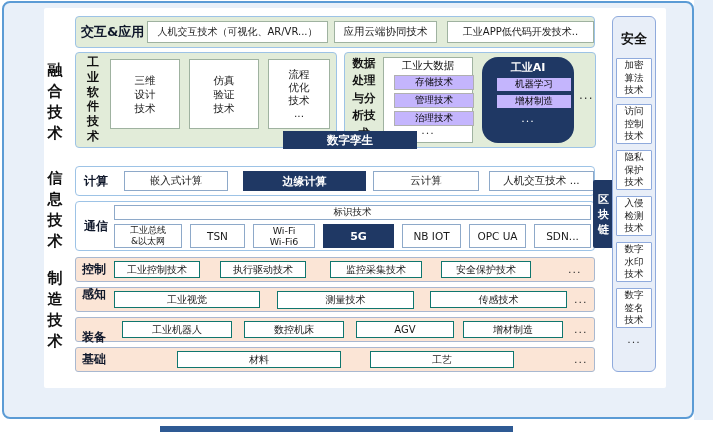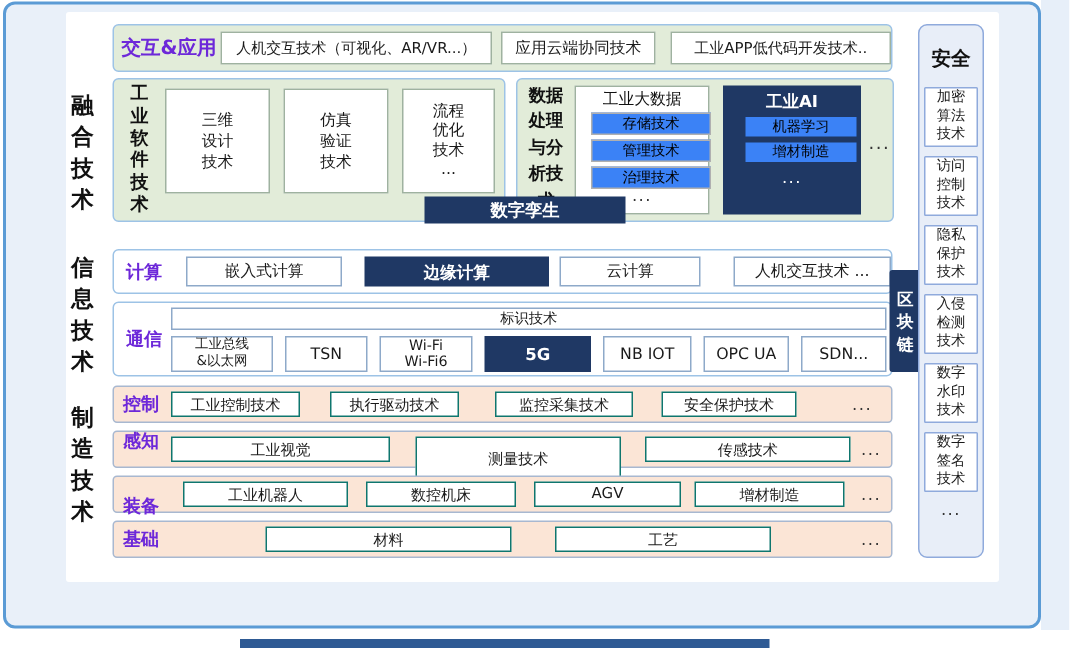--- a/index.html
+++ b/index.html
@@ -12,22 +12,22 @@
   .dark{background:#1f3864 !important;color:#fff !important;border:none !important;}
   .frame{left:2px;top:1px;width:692px;height:418px;border:2px solid #5b9bd5;border-radius:8px;background:#e9f0f9;}
   .right-strip{left:694px;top:0;width:19px;height:420px;background:#e7eff9;}
   .panel{left:44px;top:8px;width:622px;height:380px;background:#fff;border-radius:2px;}
   .green{background:#e2ecd9;border:1px solid #9dc3e6;border-radius:4px;}
   .gbox{border:1px solid #9fb2a0;font-size:10.5px;}
   .ibox{border:1px solid #8ea9c9;font-size:10.5px;}
   .mrow{background:#fbe5d6;border:1px solid #a8b8d0;border-radius:3px;}
   .mbox{border:1px solid #0f766e;font-size:10px;}
   .vlabel{font-weight:bold;font-size:15px;line-height:21px;text-align:center;color:#111;}
-  .rlabel{font-weight:bold;font-size:12px;color:#6d28d9;display:flex;align-items:center;}
-  .sub{border:1px solid #b0b0b0;background:#3b82f6;font-size:9.5px;display:flex;align-items:center;justify-content:center;margin-left:12px;}
+  .rlabel{font-weight:bold;font-size:12px;color:#0f172a;display:flex;align-items:center;}
+  .sub{border:1px solid #b0b0b0;background:#c4b5fd;font-size:9.5px;display:flex;align-items:center;justify-content:center;margin-left:12px;}
   .dots{font-size:11px;color:#333;letter-spacing:1px;}
   .seccol{background:#e8eef8;border:1px solid #8faadc;border-radius:6px;}
   .secbox{background:#fff;border:1px solid #8faadc;border-radius:1px;font-size:9.5px;line-height:12.5px;}
   .bottom-bar{left:160px;top:426px;width:353px;height:6px;background:#2e5a94;}
 </style>
 </head>
 <body>
 
 <div class="canvas">
   <div class="abs frame"></div>
@@ -71,40 +71,40 @@
 术</div>
 
   <div class="abs" style="left:383px;top:57px;width:90px;height:86px;background:#fff;border:1px solid #9fb2a0;display:flex;flex-direction:column;align-items:center;padding-top:1px;">
     <div style="font-size:10.5px;color:#111;">工业大数据</div>
     <div class="sub" style="width:78px;height:13px;margin-top:2px;">存储技术</div>
     <div class="sub" style="width:78px;height:13px;margin-top:3px;">管理技术</div>
     <div class="sub" style="width:78px;height:13px;margin-top:3px;">治理技术</div>
     <div class="dots" style="line-height:10px;">...</div>
   </div>
 
-  <div class="abs" style="left:482px;top:57px;width:92px;height:86px;background:#1f3864;border-radius:0;display:flex;flex-direction:column;align-items:center;padding-top:3px;">
+  <div class="abs" style="left:482px;top:57px;width:92px;height:86px;background:#1f3864;border-radius:16px;display:flex;flex-direction:column;align-items:center;padding-top:3px;">
     <div style="font-size:11px;font-weight:bold;color:#fff;">工业AI</div>
     <div class="sub" style="width:74px;height:13px;margin-top:3px;border:none;">机器学习</div>
     <div class="sub" style="width:74px;height:13px;margin-top:4px;border:none;">增材制造</div>
     <div class="dots" style="color:#fff;margin-top:6px;line-height:10px;">...</div>
   </div>
   <div class="abs dots" style="left:579px;top:88px;font-size:12px;">...</div>
 
   <div class="abs box dark bold" style="left:283px;top:131px;width:134px;height:18px;font-size:11.5px;">数字孪生</div>
 
   <div class="abs vlabel pre" style="left:44px;top:168px;width:22px;">信
 息
 技
 术</div>
 
   <div class="abs" style="left:75px;top:166px;width:520px;height:30px;background:#fff;border:1px solid #9dc3e6;border-radius:4px;"></div>
   <div class="abs rlabel" style="left:84px;top:166px;height:30px;">计算</div>
   <div class="abs box ibox" style="left:124px;top:171px;width:104px;height:20px;">嵌入式计算</div>
   <div class="abs box dark bold" style="left:243px;top:171px;width:123px;height:20px;font-size:11px;">边缘计算</div>
-  <div class="abs box ibox" style="left:373px;top:171px;width:94px;height:20px;text-align:right;">云计算</div>
+  <div class="abs box ibox" style="left:373px;top:171px;width:106px;height:20px;text-align:right;">云计算</div>
   <div class="abs box ibox" style="left:489px;top:171px;width:105px;height:20px;">人机交互技术 ...</div>
 
   <div class="abs" style="left:75px;top:201px;width:520px;height:50px;background:#fff;border:1px solid #9dc3e6;border-radius:4px;"></div>
   <div class="abs rlabel" style="left:84px;top:201px;height:50px;">通信</div>
   <div class="abs box ibox" style="left:114px;top:205px;width:477px;height:15px;font-size:9.5px;">标识技术</div>
   <div class="abs box ibox pre" style="left:114px;top:224px;width:68px;height:24px;font-size:9px;line-height:11px;">工业总线
 &amp;以太网</div>
   <div class="abs box ibox" style="left:190px;top:224px;width:55px;height:24px;">TSN</div>
   <div class="abs box ibox pre" style="left:253px;top:224px;width:62px;height:24px;font-size:9.5px;line-height:11px;">Wi-Fi
 Wi-Fi6</div>
@@ -126,21 +126,21 @@
   <div class="abs rlabel" style="left:82px;top:257px;height:25px;">控制</div>
   <div class="abs box mbox" style="left:114px;top:261px;width:86px;height:17px;">工业控制技术</div>
   <div class="abs box mbox" style="left:220px;top:261px;width:86px;height:17px;">执行驱动技术</div>
   <div class="abs box mbox" style="left:330px;top:261px;width:92px;height:17px;">监控采集技术</div>
   <div class="abs box mbox" style="left:441px;top:261px;width:90px;height:17px;">安全保护技术</div>
   <div class="abs dots" style="left:568px;top:263px;">...</div>
 
   <div class="abs mrow" style="left:75px;top:287px;width:520px;height:25px;"></div>
   <div class="abs rlabel" style="left:82px;top:287px;height:14px;">感知</div>
   <div class="abs box mbox" style="left:114px;top:291px;width:146px;height:17px;">工业视觉</div>
-  <div class="abs box mbox" style="left:277px;top:291px;width:137px;height:29px;">测量技术</div>
+  <div class="abs box mbox" style="left:277px;top:291px;width:137px;height:18px;">测量技术</div>
   <div class="abs box mbox" style="left:430px;top:291px;width:137px;height:17px;">传感技术</div>
   <div class="abs dots" style="left:574px;top:293px;">...</div>
 
   <div class="abs mrow" style="left:75px;top:317px;width:520px;height:25px;"></div>
   <div class="abs rlabel" style="left:82px;top:317px;height:41px;">装备</div>
   <div class="abs box mbox" style="left:122px;top:321px;width:110px;height:17px;">工业机器人</div>
   <div class="abs box mbox" style="left:244px;top:321px;width:100px;height:17px;">数控机床</div>
   <div class="abs box mbox" style="left:356px;top:321px;width:98px;height:17px;">AGV</div>
   <div class="abs box mbox" style="left:463px;top:321px;width:100px;height:17px;">增材制造</div>
   <div class="abs dots" style="left:574px;top:323px;">...</div>

